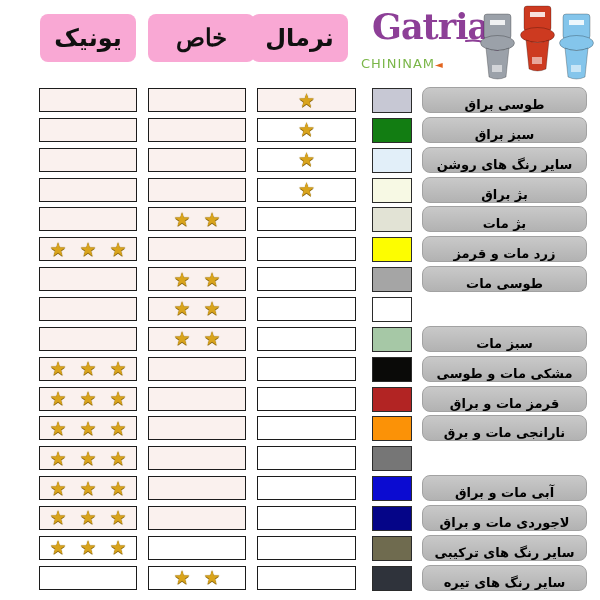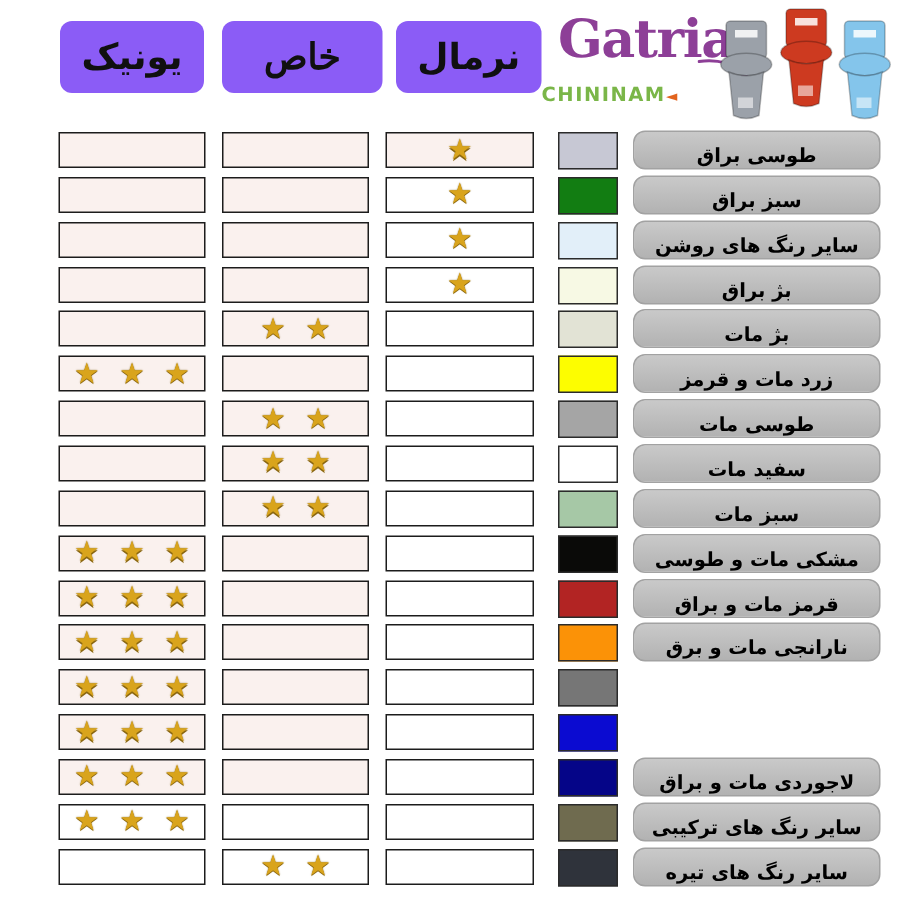--- a/index.html
+++ b/index.html
@@ -1,32 +1,32 @@
 <!DOCTYPE html>
 <html><head>
 <meta charset="utf-8">
 <style>
   html,body{margin:0;padding:0;}
   body{width:600px;height:600px;background:#fff;font-family:"DejaVu Sans",sans-serif;}
   .canvas{position:relative;width:600px;height:600px;background:#fff;overflow:hidden;}
 
   
-  .hdr-box{position:absolute;top:14px;height:48px;background:#8b5cf6;border-radius:8px;
+  .hdr-box{position:absolute;top:14px;height:48px;background:#f9a8d4;border-radius:8px;
     display:flex;align-items:center;justify-content:center;direction:rtl;
     font-weight:bold;font-size:24px;color:#101010;}
   .hdr-unique{left:40px;width:96px;}
   .hdr-special{left:148px;width:107px;font-family:Liberation Serif, serif;}
-  .hdr-normal{left:264px;width:97px;}
+  .hdr-normal{left:251px;width:97px;}
 
   
   .logo-text{position:absolute;left:372px;top:6px;width:125px;
     font-family:"DejaVu Serif",serif;font-weight:bold;
     font-size:35px;color:#8d3f97;letter-spacing:-1px;}
   .logo-swoosh{position:absolute;left:465px;top:38px;}
-  .sub-logo{position:absolute;left:361px;top:56px;font-size:13px;font-weight:bold;
+  .sub-logo{position:absolute;left:361px;top:56px;font-size:13px;font-weight:normal;
     letter-spacing:1px;color:#7ab648;}
   .sub-logo .arrow{color:#e2641e;font-size:10px;letter-spacing:0;}
   .toilets{position:absolute;left:478px;top:3px;}
 
   
   .row{position:absolute;left:0;width:600px;height:25px;}
   .cell{position:absolute;top:0;height:24px;border:1px solid #1c1c1c;box-sizing:border-box;
     display:flex;align-items:center;justify-content:center;}
   .cell.unique{left:39px;width:98px;}
   .cell.special{left:148px;width:98px;}
@@ -190,23 +190,20 @@
       <div class="cell unique tinted">
         <span class="stars"></span>
       </div>
       <div class="cell special tinted">
         <span class="stars">★ ★</span>
       </div>
       <div class="cell normal plain">
         <span class="stars"></span>
       </div>
       <div class="swatch" style="background: rgb(255, 255, 255);"></div>
-      <div class="label-box">
-        <span class="label-text">سفید مات</span>
-      </div>
     </div>
 
     <div class="row" style="top: 326.8px;">
       <div class="cell unique tinted">
         <span class="stars"></span>
       </div>
       <div class="cell special tinted">
         <span class="stars">★ ★</span>
       </div>
       <div class="cell normal plain">
@@ -283,20 +280,23 @@
       <div class="cell unique tinted">
         <span class="stars">★ ★ ★</span>
       </div>
       <div class="cell special tinted">
         <span class="stars"></span>
       </div>
       <div class="cell normal plain">
         <span class="stars"></span>
       </div>
       <div class="swatch" style="background: rgb(11, 11, 209);"></div>
+      <div class="label-box">
+        <span class="label-text">آبی مات و براق</span>
+      </div>
     </div>
 
     <div class="row" style="top: 505.9px;">
       <div class="cell unique tinted">
         <span class="stars">★ ★ ★</span>
       </div>
       <div class="cell special tinted">
         <span class="stars"></span>
       </div>
       <div class="cell normal plain">

